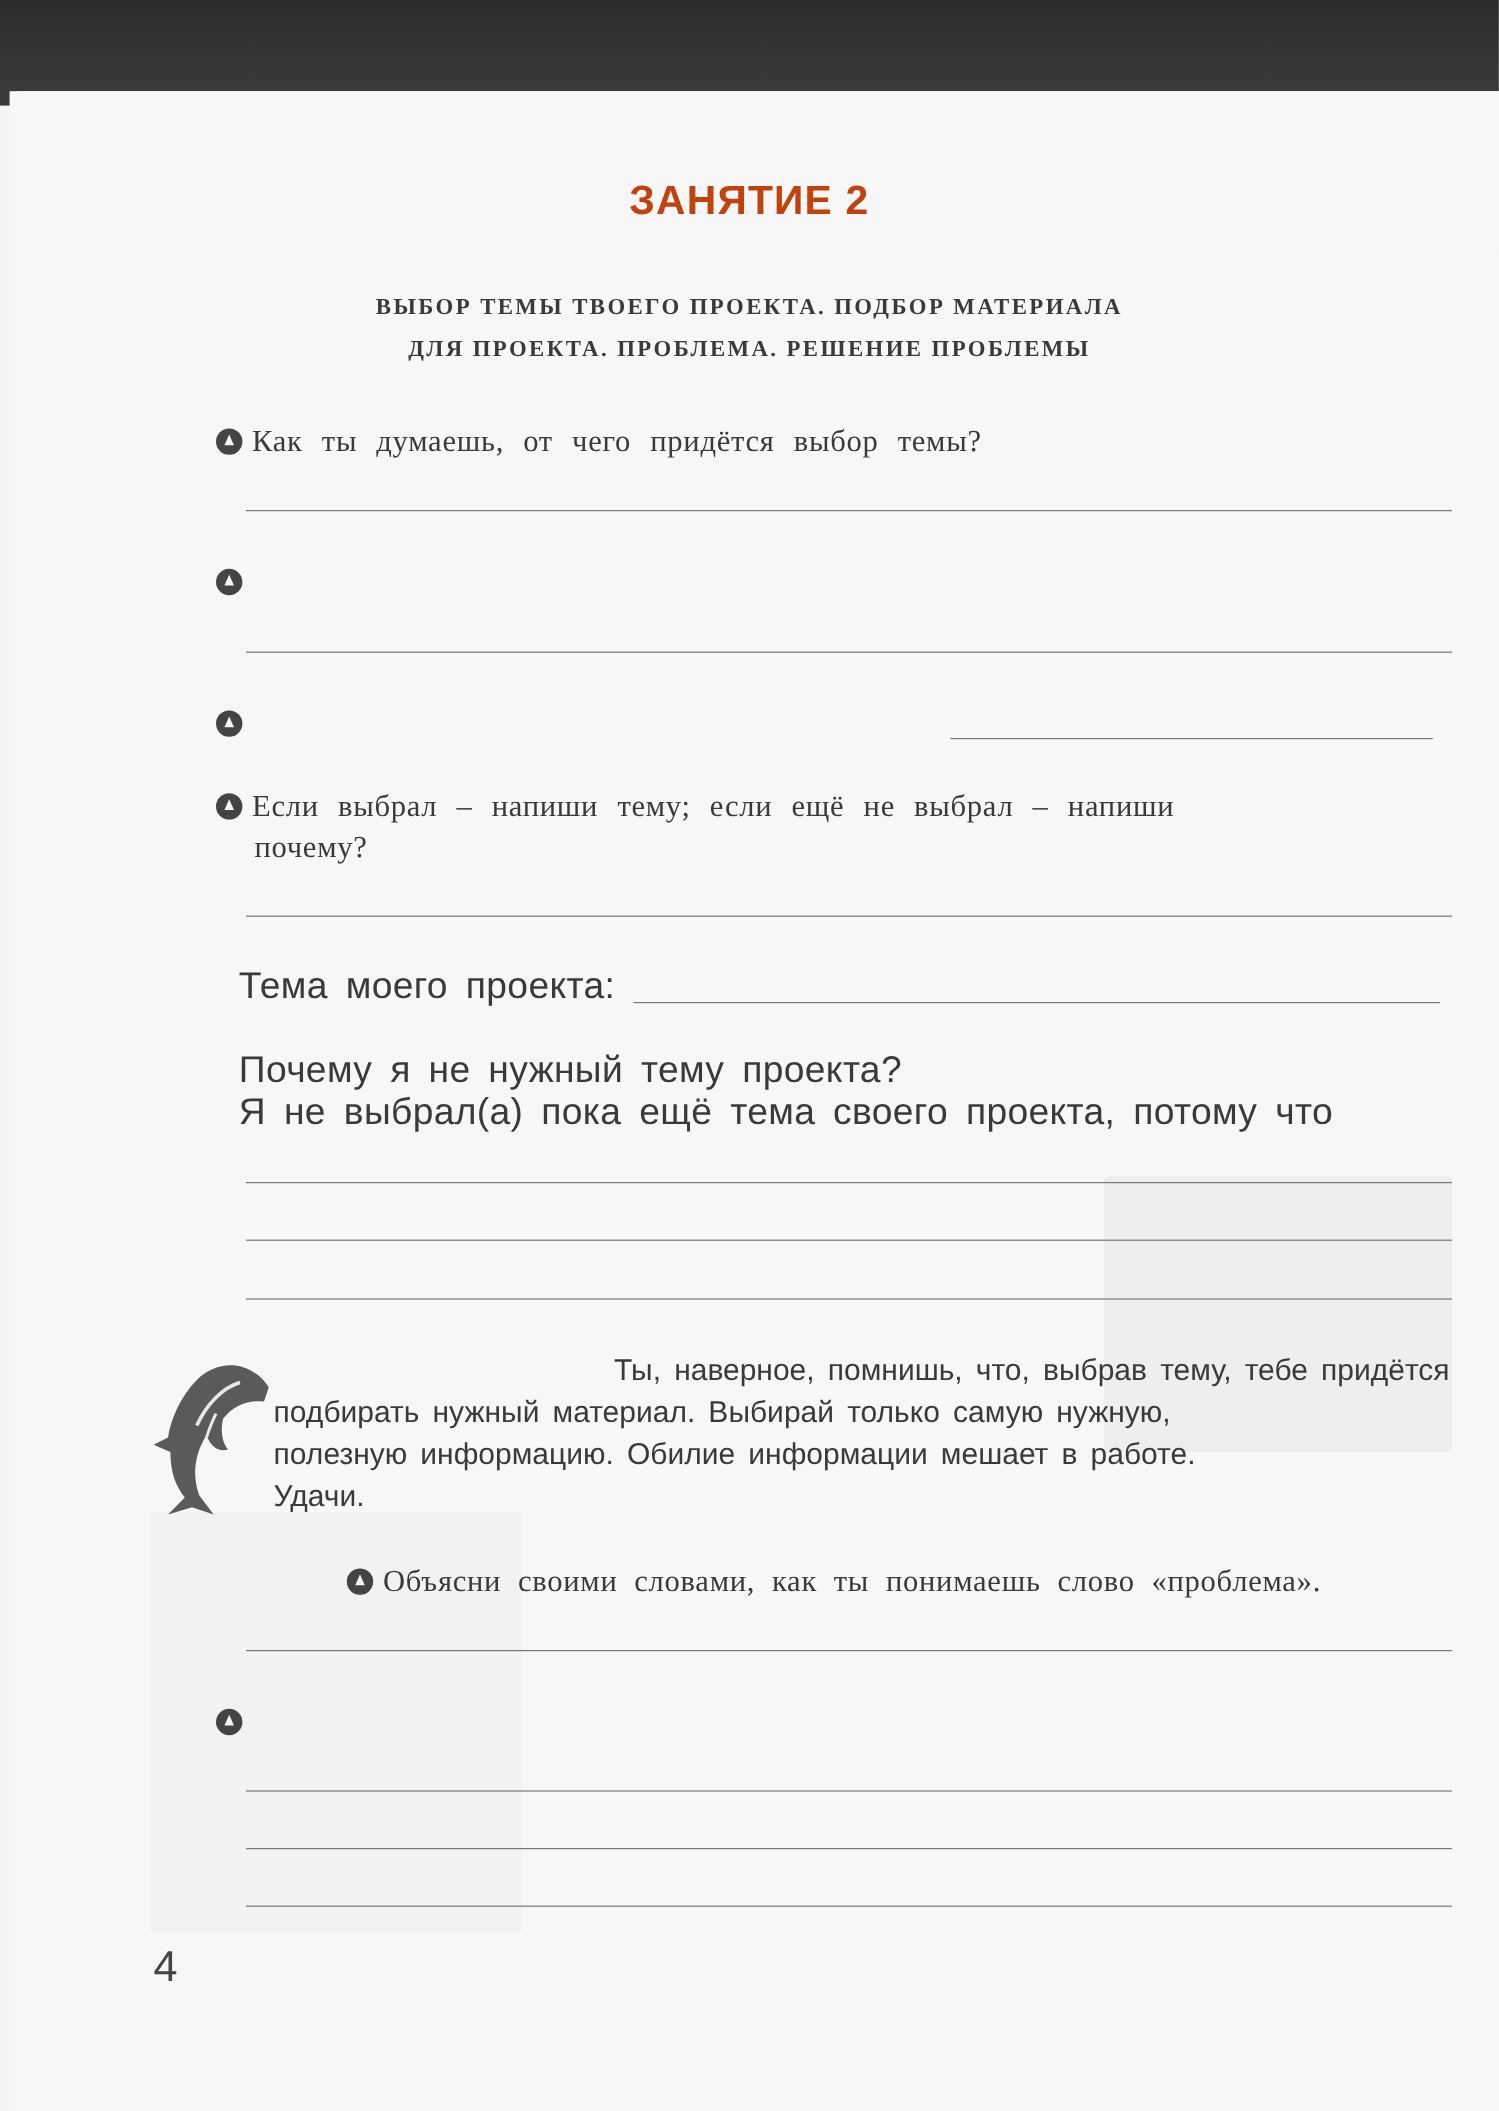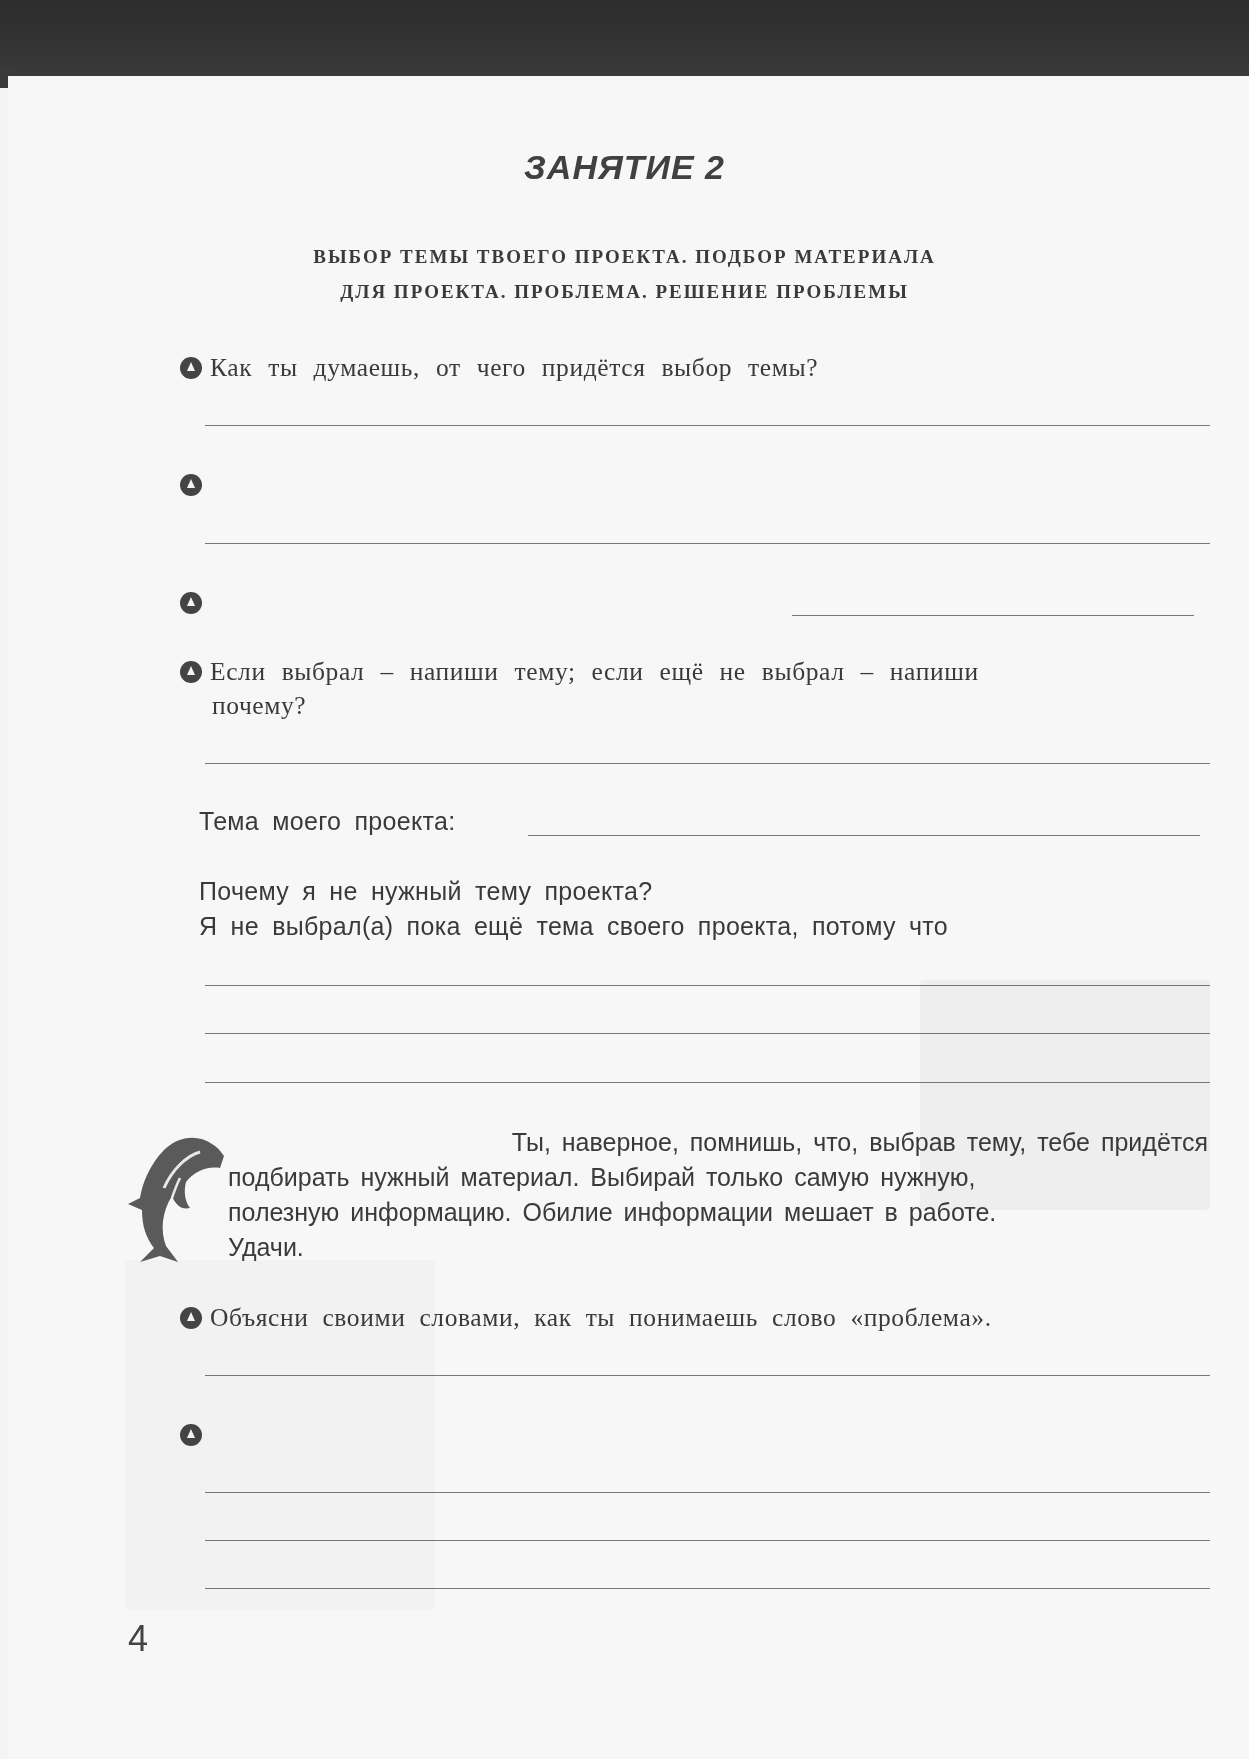--- a/index.html
+++ b/index.html
@@ -20,21 +20,21 @@
       position: absolute; left: 8px; top: 76px; width: 1241px; height: 1683px;
       background: #f7f7f7;
     }
     .ghost {
       position: absolute; background: rgba(0,0,0,0.035); border-radius: 4px;
     }
     .abs { position: absolute; }
     .lesson-title {
       left: 0; width: 1249px; top: 148px; text-align: center;
       font-family: "Liberation Sans", sans-serif; font-weight: bold;
-      font-size: 34px; letter-spacing: 1px; color: #404040; font-style: italic;
+      font-size: 34px; letter-spacing: 1px; color: #c2410c;
     }
     .subtitle {
       left: 0; width: 1249px; text-align: center;
       font-family: "Liberation Serif", serif; font-weight: bold;
       font-size: 19px; letter-spacing: 2px; color: #3a3a3a;
     }
     .q {
       left: 180px; width: 1030px;
       font-family: "Liberation Serif", serif; font-size: 25.5px;
       word-spacing: 9px; letter-spacing: 0.6px; color: #3a3a3a; line-height: 36px;
@@ -42,21 +42,21 @@
     .q .bullet {
       display: inline-block; width: 22px; height: 22px; border-radius: 50%;
       background: #444; position: relative; vertical-align: -3px; margin-right: 8px;
     }
     .q .bullet::after {
       content: ""; position: absolute; left: 7px; top: 5px;
       border-left: 4px solid transparent; border-right: 4px solid transparent;
       border-bottom: 9px solid #f4f4f4;
     }
     .sans {
-      font-family: "Liberation Sans", sans-serif; font-size: 25px;
+      font-family: "Liberation Sans", sans-serif; font-size: 31px;
       letter-spacing: 0.3px; word-spacing: 6px; color: #3a3a3a; line-height: 35px;
     }
     .answer-line {
       position: absolute; height: 0; border-top: 1.3px solid #777;
     }
     .note {
       left: 228px; width: 980px; text-align: justify;
       font-family: "Liberation Sans", sans-serif; font-size: 25px;
       line-height: 35px; color: #3a3a3a; word-spacing: 4px;
     }
@@ -116,21 +116,21 @@
 <svg class="abs dolphin" viewBox="0 0 110 140">
   <path d="M92,18 C78,8 58,10 44,24 C30,38 22,58 20,72 L8,78 L22,84 C22,100 26,112 34,122 L20,136 L40,130 L58,136 L46,120 C40,104 42,86 52,70 C56,80 62,84 70,82 C64,74 64,64 66,56 C74,46 86,40 100,42 L104,30 C100,24 96,20 92,18 Z" fill="#5a5a5a"></path>
   <path d="M80,26 C66,30 52,44 44,62" stroke="#e8e8e8" stroke-width="3" fill="none"></path>
   <path d="M60,52 C56,60 54,66 52,72" stroke="#e8e8e8" stroke-width="2.5" fill="none"></path>
 </svg>
 <div class="abs note" style="top:1125px;text-align:right;">Ты, наверное, помнишь, что, выбрав тему, тебе придётся</div>
 <div class="abs note" style="top:1160px;">подбирать нужный материал. Выбирай только самую нужную,</div>
 <div class="abs note" style="top:1195px;">полезную информацию. Обилие информации мешает в работе.</div>
 <div class="abs note" style="top:1230px;">Удачи.</div>
 
-<div class="abs q" style="top:1300px;word-spacing:7px;">
+<div class="abs q" style="top:1300px;word-spacing:7px;text-align:center;">
   <span class="bullet"></span><span>Объясни своими словами, как ты понимаешь слово «проблема».</span>
 </div>
 <div class="answer-line" style="left:205px;top:1375px;width:1005px;"></div>
 
 <div class="abs q" style="top:1417px;">
   <span class="bullet"></span>
 </div>
 <div class="answer-line" style="left:205px;top:1492px;width:1005px;"></div>
 <div class="answer-line" style="left:205px;top:1540px;width:1005px;"></div>
 <div class="answer-line" style="left:205px;top:1588px;width:1005px;"></div>

